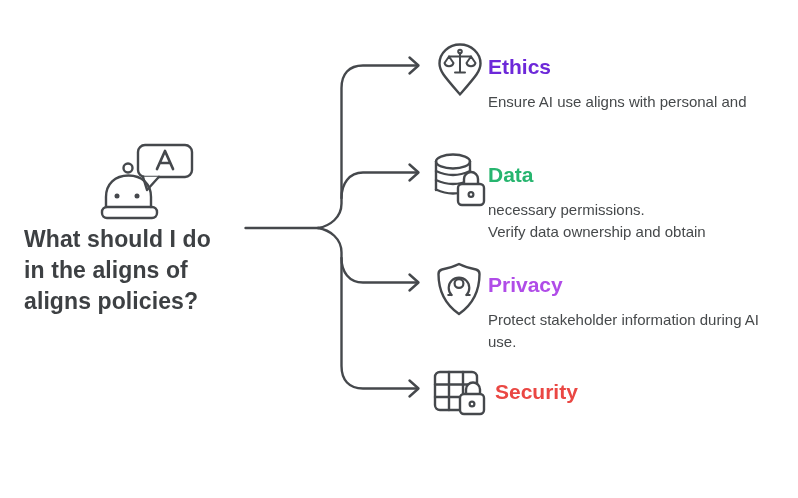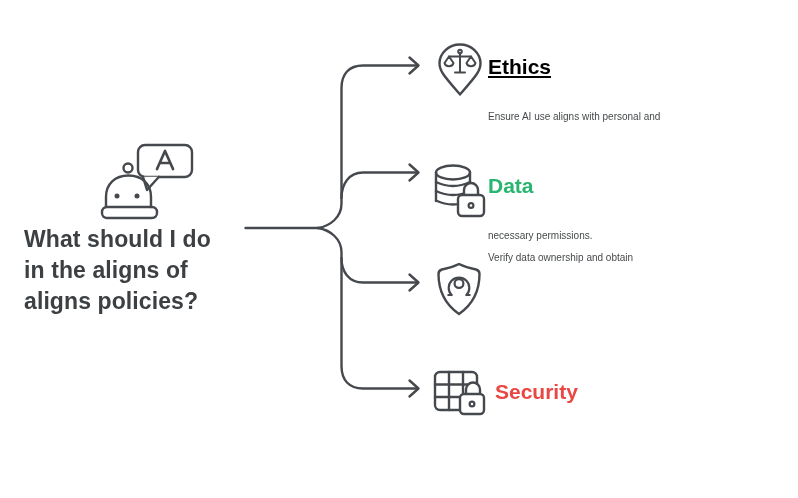--- a/index.html
+++ b/index.html
@@ -11,21 +11,21 @@
   .robot-icon{position:absolute;left:97px;top:138px;width:100px;height:84px;}
   .question{
     position:absolute;left:24px;top:224px;width:216px;
     text-align:left;font-weight:bold;font-size:23px;line-height:31px;
     color:#3d4043;letter-spacing:0.1px;
   }
   .item{position:absolute;left:436px;width:330px;}
   .item-icon{position:absolute;top:0;left:0;}
   .item-text{margin-left:52px;}
   .item-title{font-weight:bold;font-size:21px;line-height:26px;margin-top:11px;}
-  .item-body{margin-top:26px;font-size:10px;line-height:21.5px;color:#46494b;}
+  .item-body{margin-top:11px;font-size:15px;line-height:21.5px;color:#46494b;}
   svg .stroke{fill:none;stroke:#45484c;stroke-width:2.4;stroke-linecap:round;stroke-linejoin:round;}
   svg .fillwhite{fill:#ffffff;stroke:#45484c;stroke-width:2.4;stroke-linecap:round;stroke-linejoin:round;}
   svg .dot{fill:#45484c;stroke:none;}
 </style>
 </head>
 <body>
 
 <div class="canvas">
 
   <svg class="connector-svg" width="798" height="498" viewBox="0 0 798 498">
@@ -80,28 +80,28 @@
           <path d="M22,10 V29"></path>
           <circle cx="22" cy="8.6" r="1.8"></circle>
           <path d="M11,13.5 H33"></path>
           <path d="M11,13.5 L6.5,20 M11,13.5 L15.5,20 M6.5,20 A4.6,4 0 0 0 15.5,20"></path>
           <path d="M33,13.5 L28.5,20 M33,13.5 L37.5,20 M28.5,20 A4.6,4 0 0 0 37.5,20"></path>
           <path d="M17,29.5 H27"></path>
         </g>
       </svg>
     </div>
     <div class="item-text">
-      <div class="item-title" style="color: #000000; text-decoration: underline;">Ethics</div>
+      <div class="item-title" style="color: #6d28d9;">Ethics</div>
       <div class="item-body">
         <div>Ensure AI use aligns with personal and</div>
       </div>
     </div>
   </div>
 
-  <div class="item" style="top:162px">
+  <div class="item" style="top:151px">
     <div class="item-icon" style="left:-2px;top:1px">
       <svg width="52" height="56" viewBox="0 0 52 56">
         <ellipse class="stroke" cx="19" cy="9.5" rx="17" ry="7"></ellipse>
         <path class="stroke" d="M2,9.5 V38"></path>
         <path class="stroke" d="M36,9.5 V26"></path>
         <path class="stroke" d="M2,19 Q19,27 36,19"></path>
         <path class="stroke" d="M2,28 Q19,36 36,28"></path>
         <path class="stroke" d="M2,37.5 Q19,45.5 36,37.5"></path>
         <path class="fillwhite" d="M30,33 V27 A7,7 0 0 1 44,27 V33"></path>
         <rect class="fillwhite" x="24" y="32" width="26" height="21" rx="4"></rect>
@@ -121,20 +121,27 @@
     <div class="item-icon" style="left:1px;top:1px">
       <svg width="44" height="54" viewBox="0 0 44 54">
         <path class="stroke" d="M22,2 C27,4.5 34,6.5 39,7.5 C41,8 42.5,9.7 42.5,12 C42.5,30 35,43 22,52 C9,43 1.5,30 1.5,12 C1.5,9.7 3,8 5,7.5 C10,6.5 17,4.5 22,2 Z"></path>
         <g class="stroke" style="stroke-width:2.2">
           <path d="M14.5,33 A10.3,10.3 0 1 1 29.5,33"></path>
           <path d="M14.5,33 H11.3 M29.5,33 H32.7"></path>
           <circle cx="22" cy="21.5" r="4.4"></circle>
         </g>
       </svg>
     </div>
+    <div class="item-text">
+      <div class="item-title" style="color: rgb(176, 76, 232);">Privacy</div>
+      <div class="item-body">
+        <div>Protect stakeholder information during AI</div>
+        <div>use.</div>
+      </div>
+    </div>
   </div>
 
   <div class="item" style="top:368px">
     <div class="item-icon" style="left:-3px;top:2px">
       <svg width="53" height="56" viewBox="0 0 53 56">
         <rect class="stroke" x="2" y="2" width="42" height="38" rx="5"></rect>
         <path class="stroke" d="M2,14.5 H44 M2,27 H44 M16,2 V40 M30,2 V40"></path>
         <path class="fillwhite" d="M33,25 V19.5 A7,7 0 0 1 47,19.5 V25"></path>
         <rect class="fillwhite" x="27" y="24" width="24" height="20" rx="4"></rect>
         <circle class="stroke" style="stroke-width:2.2" cx="39" cy="34" r="2.4"></circle>

